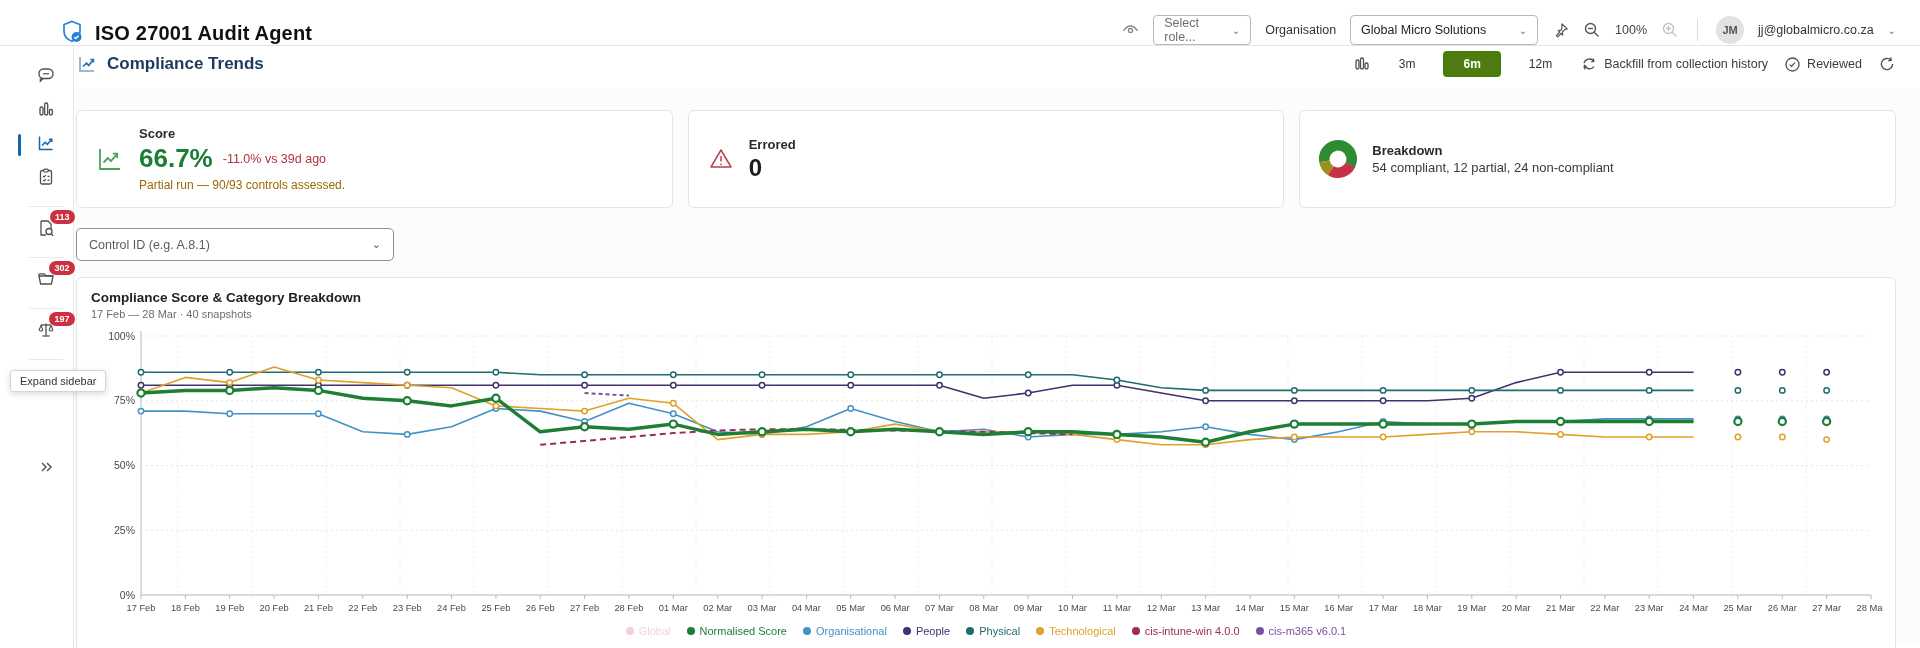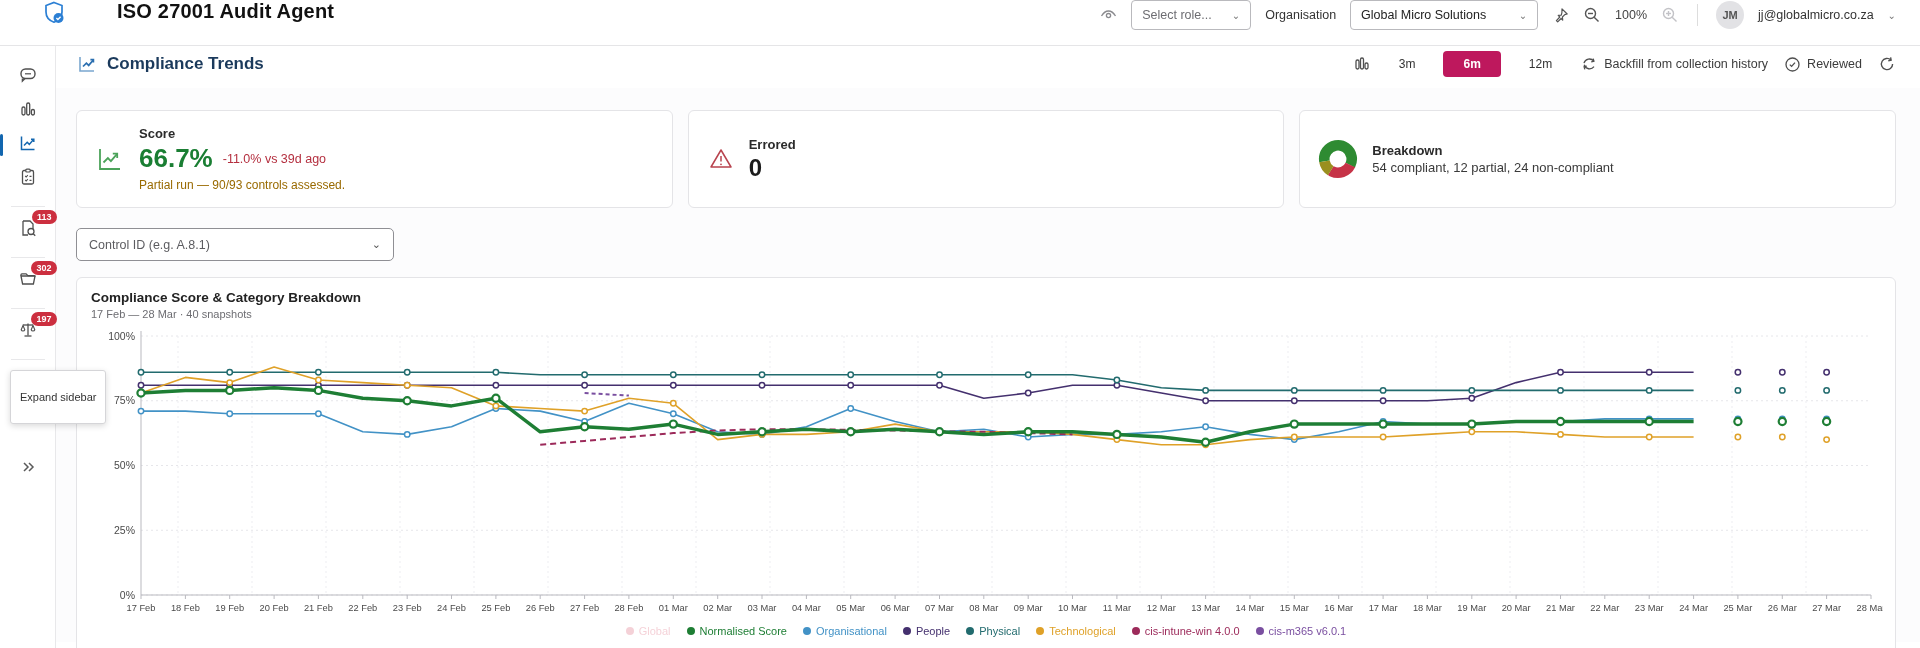--- a/index.html
+++ b/index.html
@@ -1,54 +1,54 @@
 <!DOCTYPE html>
 <html><head>
 <meta charset="utf-8">
 <style>
   * { margin:0; padding:0; box-sizing:border-box; }
   html,body { width:1920px; height:648px; overflow:hidden; background:#fff;
     font-family:"Liberation Sans", sans-serif; color:#222; }
 
   
   .app-header { position:fixed; top:0; left:0; width:1920px; height:46px; background:#fff;
-    border-bottom:1px solid #e5e5e7; display:flex; align-items:flex-start; padding:0 24px 0 41px; z-index:50;gap:40px; }
+    border-bottom:1px solid #e5e5e7; display:flex; align-items:flex-end; padding:0 24px 0 59px; z-index:50; }
   .app-title { font-size:20px; font-weight:bold; color:#111; margin-left:10px; letter-spacing:.2px; }
   .hdr-right { margin-left:auto; display:flex; align-items:center; gap:14px; }
   .select-box { display:flex; align-items:center; justify-content:space-between; gap:8px;
     border:1px solid #b9b9bd; border-radius:4px; height:30px; padding:0 10px; font-size:12.5px; background:#fff; cursor:pointer; }
   .select-box .chev { color:#777; font-size:10px; }
   .muted-label { font-size:12.5px; color:#333; }
   .zoom-pct { font-size:12.5px; color:#444; }
   .hdr-divider { width:1px; height:22px; background:#ddd; margin:0 4px; }
   .avatar { width:28px; height:28px; border-radius:50%; background:#e2e2e5; color:#555;
     font-size:11px; font-weight:bold; display:flex; align-items:center; justify-content:center; }
   .user-email { font-size:12.5px; color:#333; }
   .icon-btn { display:flex; align-items:center; justify-content:center; cursor:pointer; background:none; border:none; }
 
   
-  .sidebar { position:fixed; top:46px; left:0; width:56px; height:602px; background:#fff;
+  .sidebar { position:fixed; top:46px; left:18px; width:56px; height:602px; background:#fff;
     border-right:1px solid #e8e8ea; display:flex; flex-direction:column; align-items:center; padding-top:16px; z-index:40; }
   .side-item { position:relative; width:40px; height:30px; display:flex; align-items:center; justify-content:center;
     cursor:pointer; margin-bottom:4px; }
   .side-item.sel::before { content:""; position:absolute; left:-8px; top:4px; width:3px; height:22px; background:#1266af; border-radius:2px; }
   .side-div { width:34px; height:1px; background:#e8e8ea; margin:8px 0; }
   .badge { position:absolute; top:-5px; right:-9px; background:#cc2f3f; color:#fff; font-size:9px; font-weight:bold;
     border-radius:8px; padding:1.5px 5px; line-height:1.2; }
   .side-bottom { margin-top:22px; }
   .tooltip { position:fixed; left:10px; top:370px; background:#fff; border:1px solid #d5d5d8; border-radius:3px;
-    box-shadow:0 2px 6px rgba(0,0,0,.15); font-size:11px; color:#333; padding:20px 9px; z-index:60; white-space:nowrap; }
+    box-shadow:0 2px 6px rgba(0,0,0,.15); font-size:11px; color:#333; padding:4px 9px; z-index:60; white-space:nowrap; }
 
   
   .main { position:absolute; top:40px; left:56px; width:1864px; height:602px; background:#fcfcfd; }
   .page-toolbar { height:48px; display:flex; align-items:center; padding:0 24px 0 20px; background:#fff; }
   .page-title { font-size:17px; font-weight:bold; color:#1b3a5c; margin-left:9px; }
   .tb-right { margin-left:auto; display:flex; align-items:center; gap:16px; }
   .range-btn { font-size:12px; color:#333; padding:6px 12px; border-radius:4px; cursor:pointer; }
-  .range-btn.active { background:#be185d; color:#fff; padding:6px 20px; font-weight:bold;text-align:right; }
+  .range-btn.active { background:#4d7c0f; color:#fff; padding:6px 20px; font-weight:bold;text-align:right; }
   .tb-action { display:flex; align-items:center; gap:6px; font-size:12.5px; color:#3c3c3c; cursor:pointer; }
 
   
   .cards { display:flex; gap:15px; padding:22px 24px 0 20px; }
   .card { flex:1; background:#fff; border:1px solid #e4e4e7; border-radius:6px; height:98px;
     display:flex; align-items:center; padding:0 18px; gap:14px; }
   .card-body { display:flex; flex-direction:column; justify-content:center; }
   .card-label { font-size:13px; font-weight:bold; color:#2b2b2b; margin-bottom:2px; }
   .score-line { display:flex; align-items:center; gap:10px; }
   .score-val { font-size:26px; font-weight:bold; color:#1a7e33; }
@@ -91,21 +91,21 @@
   </span>
   <span class="app-title">ISO 27001 Audit Agent</span>
 
   <div class="hdr-right">
     <span class="icon-btn">
       <svg width="17" height="17" viewBox="0 0 17 17">
           <path d="M1.5 9c2-3.4 4.4-5 7-5s5 1.6 7 5" fill="none" stroke="#8a8a8e" stroke-width="1.3"></path>
           <circle cx="8.5" cy="8.6" r="2.1" fill="none" stroke="#8a8a8e" stroke-width="1.3"></circle>
         </svg>
     </span>
-    <div class="select-box" style="width:120px;">
+    <div class="select-box" style="width:98px;">
       <span style="color:#6d6d72;">Select role...</span>
       <span class="chev">⌄</span>
     </div>
     <span class="muted-label">Organisation</span>
     <div class="select-box" style="width:188px;">
       <span style="color:#222;">Global Micro Solutions</span>
       <span class="chev">⌄</span>
     </div>
     <span class="icon-btn">
       <svg width="17" height="17" viewBox="0 0 17 17">

